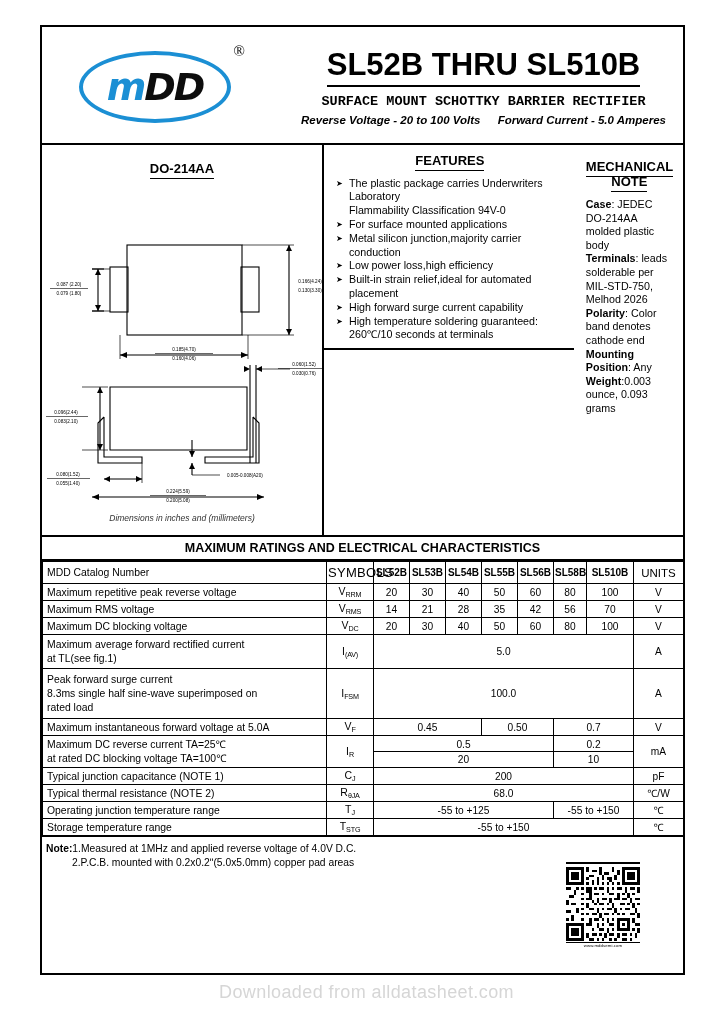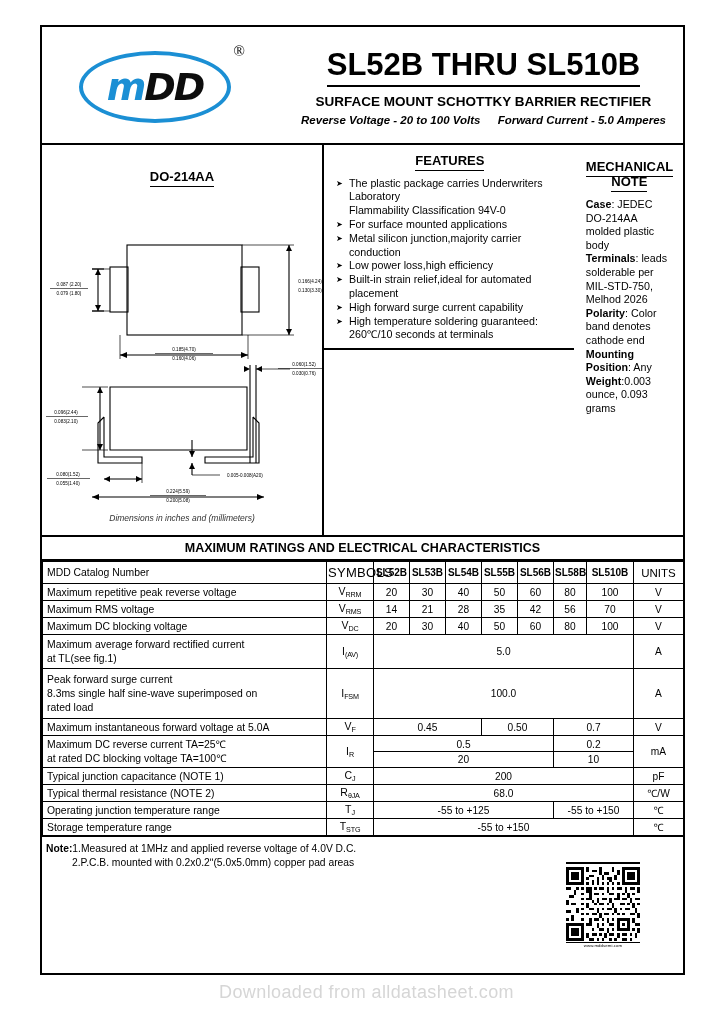--- a/index.html
+++ b/index.html
@@ -60,42 +60,42 @@
   .main-title {
     font-size: 31px; font-weight: bold;
     letter-spacing: 0px;
     padding-bottom: 2px;
     border-bottom: 2px solid #000;
     margin-bottom: 7px;
     white-space: nowrap;
   }
   .subtitle {
     font-size: 13.5px; font-weight: bold;
-    margin-bottom: 5px; white-space: nowrap;
+    margin-bottom: 5px; white-space: nowrap; font-family: Liberation Mono, monospace;
   }
   .subtitle2 {
     font-size: 11.5px; font-style: italic; font-weight: bold;
     white-space: nowrap;
   }
   .subtitle2 span { margin-right: 14px; }
   .subtitle2 span:last-child { margin-right: 0; }
 
   
   .middle {
     display: flex; align-items: stretch;
     border-bottom: 2px solid #000;
     height: 392px;
   }
   .pkg-col {
     width: 282px;
     border-right: 2px solid #000;
     position: relative;
   }
   .pkg-title {
-    position: absolute; left: 0; right: 0; top: 24px;
+    position: absolute; left: 0; right: 0; top: 16px;
     text-align: center;
     font-size: 13px; font-weight: bold;
   }
   .pkg-title span {
     border-bottom: 1.5px solid #000; padding-bottom: 2px;
   }
   .dimnote {
     position: absolute; left: 0; right: 0; bottom: 12px;
     text-align: center;
     font-size: 8.5px; font-style: italic;

